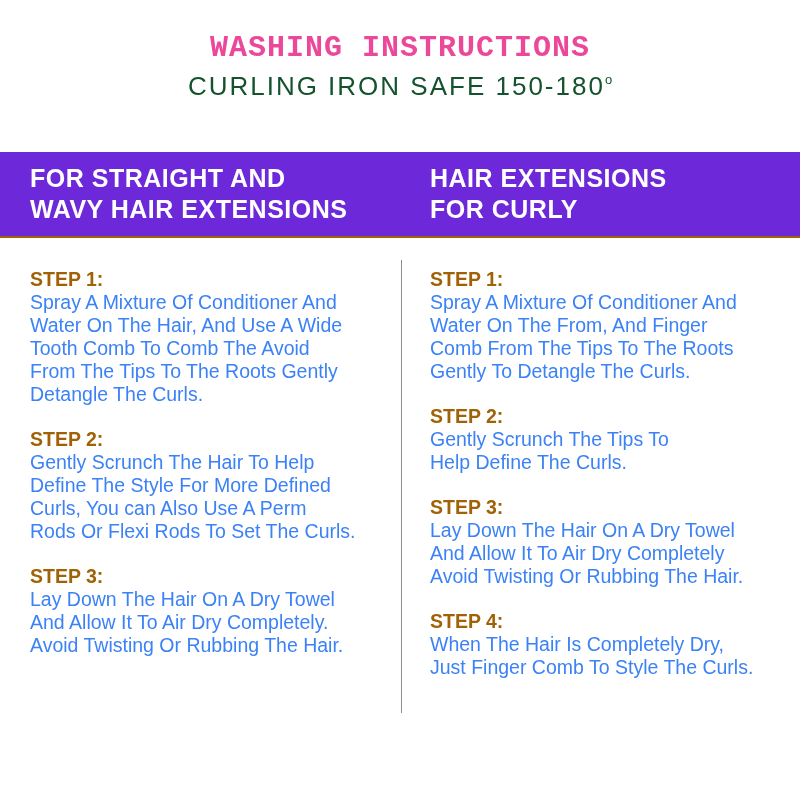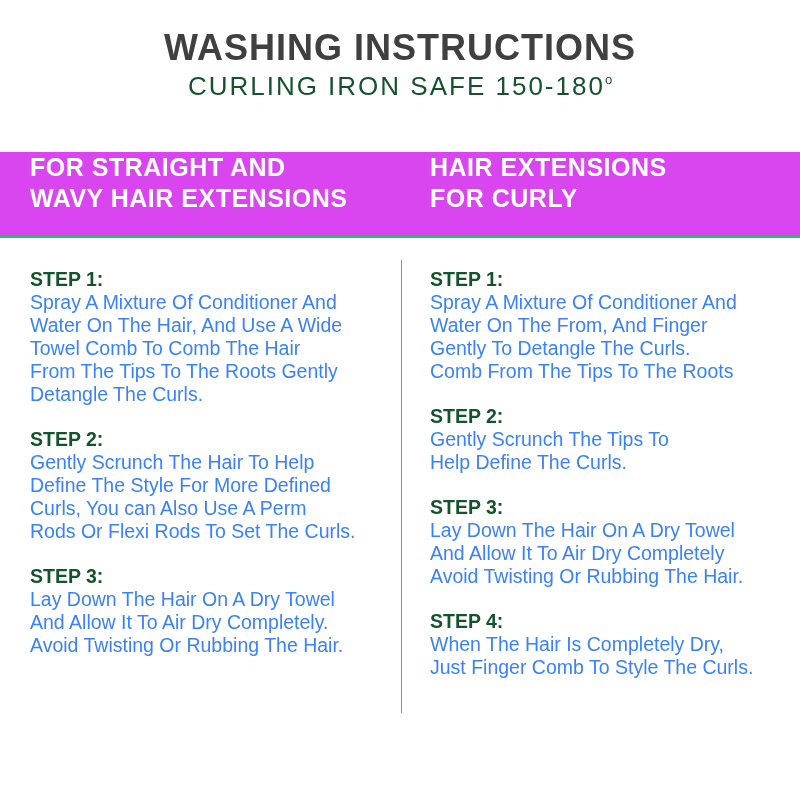--- a/index.html
+++ b/index.html
@@ -19,25 +19,26 @@
   }
   
   .header {
     position: absolute;
     top: 30px;
     left: 0;
     width: 800px;
     text-align: center;
   }
   .title {
-    font-size: 36px;
+    font-size: 30px;
     font-weight: 700;
     letter-spacing: 1px;
-    color: #404040;
+    color: #ec4899;
     line-height: 36px;
+    font-family: Liberation Mono, monospace;
   }
   .subtitle {
     margin-top: 4px;
     font-size: 26px;
     font-weight: 400;
     letter-spacing: 2px;
     color: #14532d;
     line-height: 32px;
     white-space: nowrap;
   }
@@ -49,24 +50,25 @@
     top: -6px;
     letter-spacing: 0;
   }
   
   .banner {
     position: absolute;
     top: 152px;
     left: 0;
     width: 800px;
     height: 86px;
-    background: #d946ef;
+    background: #6d28d9;
     color: #ffffff;
     display: flex;
-    border-bottom: 2px solid #22c55e;
+    align-items: center;
+    border-bottom: 2px solid #a16207;
   }
   .banner-col {
     width: 400px;
     padding-left: 30px;
     font-size: 25px;
     font-weight: 700;
     line-height: 31px;
     letter-spacing: 0.5px;
     white-space: nowrap;
   }
@@ -88,21 +90,21 @@
     top: 260px;
     width: 1px;
     height: 453px;
     background: #8e8e8e;
   }
   .step { margin-bottom: 22px; }
   .step-label {
     font-size: 19.5px;
     font-weight: 700;
     line-height: 23px;
-    color: #14532d;
+    color: #a16207;
     white-space: nowrap;
   }
   .step-line {
     font-size: 19.5px;
     font-weight: 400;
     line-height: 23px;
     color: #3b82f6;
     white-space: nowrap;
   }
 </style>
@@ -130,21 +132,21 @@
   <div class="divider"></div>
 
   <div class="content">
 
     <div class="col">
 
       <div class="step">
         <div class="step-label">STEP 1:</div>
         <div class="step-line">Spray A Mixture Of Conditioner And</div>
         <div class="step-line">Water On The Hair, And Use A Wide</div>
-        <div class="step-line">Towel Comb To Comb The Hair</div>
+        <div class="step-line">Tooth Comb To Comb The Avoid</div>
         <div class="step-line">From The Tips To The Roots Gently</div>
         <div class="step-line">Detangle The Curls.</div>
       </div>
 
       <div class="step">
         <div class="step-label">STEP 2:</div>
         <div class="step-line">Gently Scrunch The Hair To Help</div>
         <div class="step-line">Define The Style For More Defined</div>
         <div class="step-line">Curls, You can Also Use A Perm</div>
         <div class="step-line">Rods Or Flexi Rods To Set The Curls.</div>
@@ -158,22 +160,22 @@
       </div>
 
     </div>
 
     <div class="col">
 
       <div class="step">
         <div class="step-label">STEP 1:</div>
         <div class="step-line">Spray A Mixture Of Conditioner And</div>
         <div class="step-line">Water On The From, And Finger</div>
+        <div class="step-line">Comb From The Tips To The Roots</div>
         <div class="step-line">Gently To Detangle The Curls.</div>
-        <div class="step-line">Comb From The Tips To The Roots</div>
       </div>
 
       <div class="step">
         <div class="step-label">STEP 2:</div>
         <div class="step-line">Gently Scrunch The Tips To</div>
         <div class="step-line">Help Define The Curls.</div>
       </div>
 
       <div class="step">
         <div class="step-label">STEP 3:</div>

